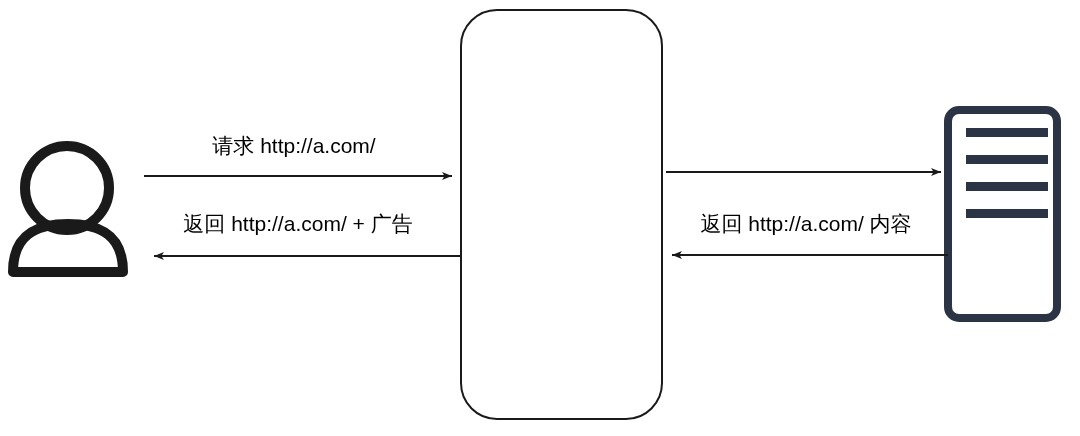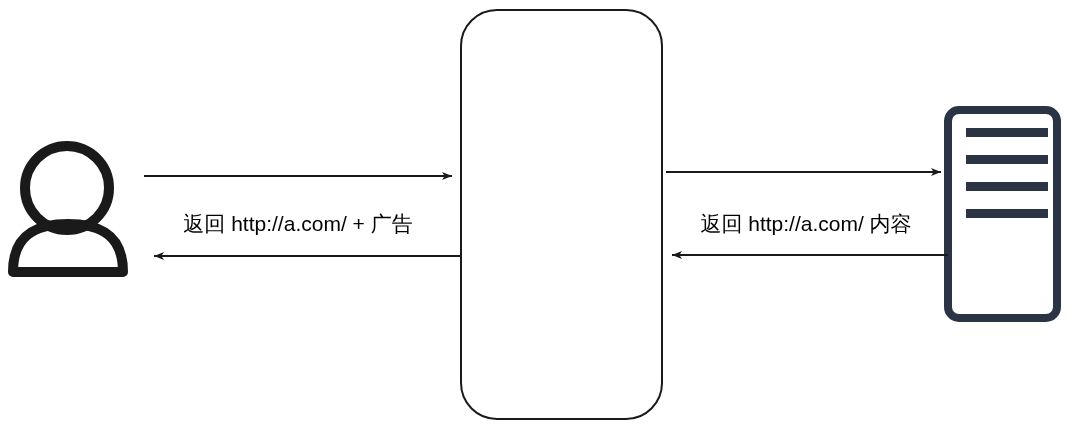--- a/index.html
+++ b/index.html
@@ -80,20 +80,21 @@
 
     <line x1="460" y1="256" x2="154" y2="256" stroke="#1a1a1a" stroke-width="2" marker-end="url(#arrow-left)"></line>
 
     <line x1="666" y1="172" x2="941" y2="172" stroke="#1a1a1a" stroke-width="2" marker-end="url(#arrow-right)"></line>
 
     <line x1="948" y1="255" x2="672" y2="255" stroke="#1a1a1a" stroke-width="2" marker-end="url(#arrow-left)"></line>
   </svg>
 
   <div class="layer">
 
+    <div class="label edge-label" style="left:294px; top:134px;">请求 http://a.com/</div>
 
     <div class="label edge-label" style="left:806px; top:212px;">返回 http://a.com/ 内容</div>
 
     <div class="label edge-label" style="left:298px; top:212px;">返回 http://a.com/ + 广告</div>
 
 
   </div>
 
 </div>
 

